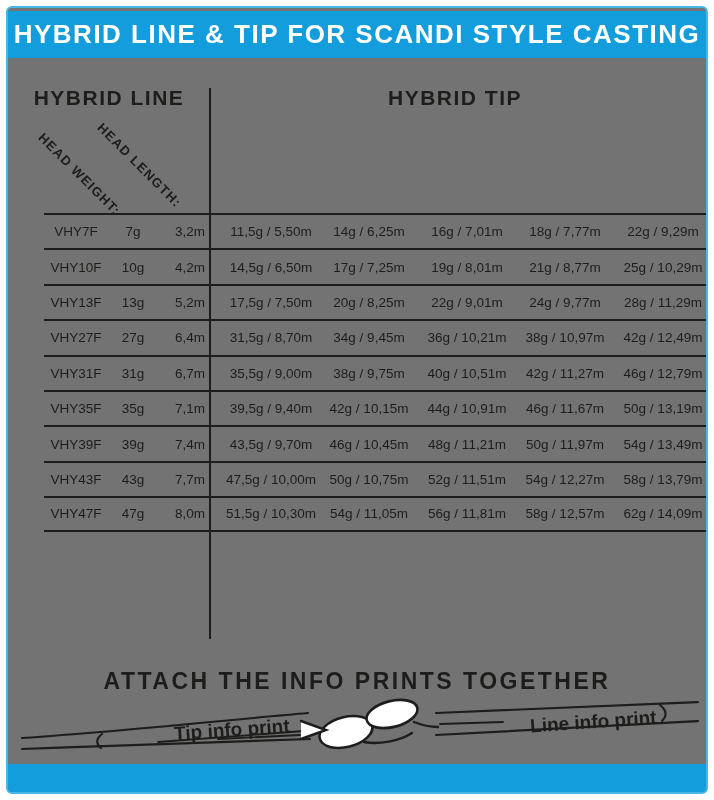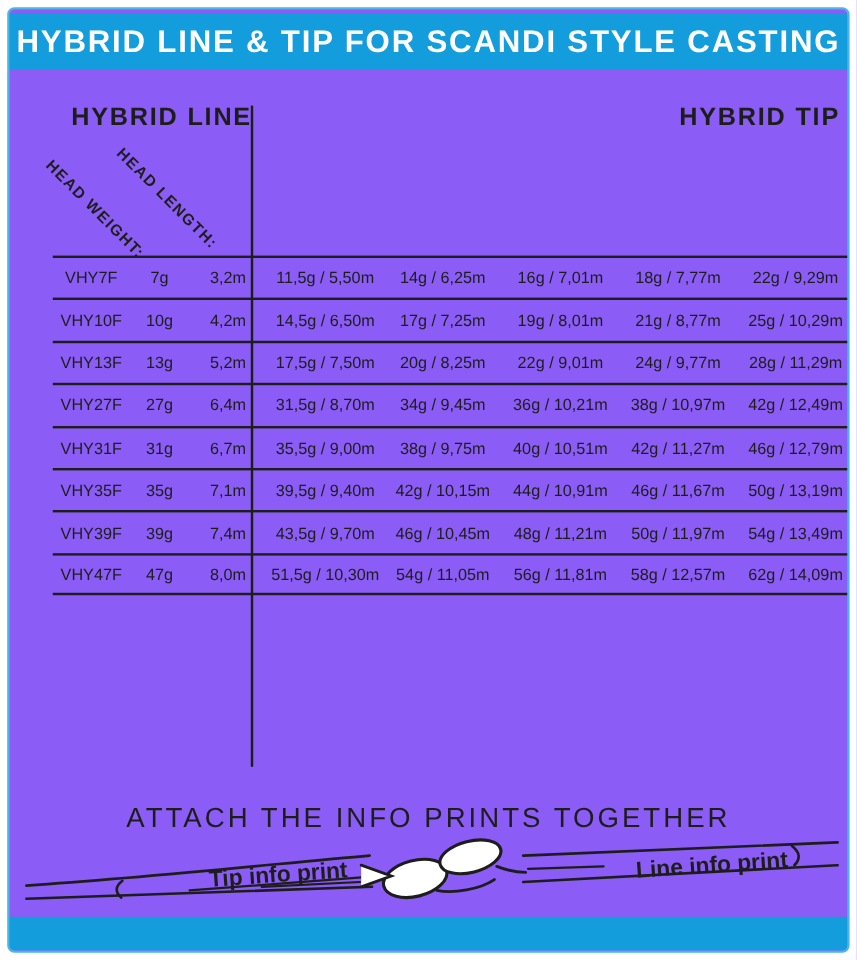--- a/index.html
+++ b/index.html
@@ -1,34 +1,34 @@
 <!DOCTYPE html>
 <html style="--accent: #149ddc; --ink: #1d1d1b;"><head>
 <meta charset="utf-8">
 <style>
   :root { --accent:#149ddc; --ink:#1d1d1b; }
   * { margin:0; padding:0; box-sizing:border-box; }
   body { width:714px; height:800px; background:#fff; font-family:"Liberation Sans", sans-serif; color:var(--ink); position:relative; }
-  .frame { position:absolute; left:6px; top:6px; width:702px; height:788px; border:2px solid #49b6e4; border-radius:6px; overflow:hidden; background:#8b5cf6; }
+  .frame { position:absolute; left:6px; top:6px; width:702px; height:788px; border:2px solid #49b6e4; border-radius:6px; overflow:hidden; background:#737373; }
   .banner { position:absolute; left:0; top:3px; width:100%; height:47px; background:var(--accent); display:flex; align-items:center; justify-content:center; }
   .banner-title { color:#fff; font-weight:bold; font-size:26px; letter-spacing:1.5px; white-space:nowrap; }
-  .sec-header { position:absolute; top:78px; height:24px; font-weight:bold; font-size:21px; letter-spacing:1.5px; text-align:right; }
+  .sec-header { position:absolute; top:78px; height:24px; font-weight:bold; font-size:21px; letter-spacing:1.5px; text-align:center; }
   .line-header { left:0; width:202px; }
   .tip-header { left:202px; width:490px; }
   .diag { position:absolute; font-weight:bold; font-size:13px; letter-spacing:1.2px; white-space:nowrap; transform-origin:0 0; transform:rotate(45deg); }
   .diag-weight { left:38px; top:122px; }
   .diag-length { left:97px; top:112px; }
   .vdivider { position:absolute; left:201px; top:80px; width:2px; height:551px; background:var(--ink); }
   .thead { position:absolute; left:24px; top:176px; width:668px; height:29px; display:grid; grid-template-columns:64px 50px 64px repeat(5,98px); align-items:end; }
   .thead .hcell { text-align:center; font-weight:bold; font-size:14.5px; padding-bottom:5px; letter-spacing:0.3px; }
   .spec-table { position:absolute; left:36px; top:205px; width:668px; }
   .trow { display:grid; grid-template-columns:64px 50px 64px repeat(5,98px); height:35.4px; border-top:2px solid var(--ink); align-items:center; }
   .trow:last-child { border-bottom:2px solid var(--ink); }
   .tcell { text-align:center; font-size:13.5px; white-space:nowrap; }
-  .footer-heading { position:absolute; left:0; top:660px; width:100%; text-align:center; font-weight:normal; font-size:23px; letter-spacing:2.5px; }
+  .footer-heading { position:absolute; left:0; top:660px; width:100%; text-align:center; font-weight:bold; font-size:23px; letter-spacing:2.5px; }
   .knot-svg { position:absolute; left:0; top:690px; width:698px; height:66px; }
   .print-label { position:absolute; font-size:19px; font-weight:bold; white-space:nowrap; transform:rotate(-4deg); }
   .tip-print-label { left:166px; top:711px; }
   .line-print-label { left:522px; top:703px; }
   .bottom-bar { position:absolute; left:0; bottom:0; width:100%; height:28px; background:var(--accent); }
 </style>
 </head>
 <body>
 
 <div class="frame">
@@ -111,20 +111,30 @@
         <div class="tcell">VHY39F</div>
         <div class="tcell">39g</div>
         <div class="tcell">7,4m</div>
         <div class="tcell">43,5g / 9,70m</div>
         <div class="tcell">46g / 10,45m</div>
         <div class="tcell">48g / 11,21m</div>
         <div class="tcell">50g / 11,97m</div>
         <div class="tcell">54g / 13,49m</div>
       </div>
       <div class="trow">
+        <div class="tcell">VHY43F</div>
+        <div class="tcell">43g</div>
+        <div class="tcell">7,7m</div>
+        <div class="tcell">47,5g / 10,00m</div>
+        <div class="tcell">50g / 10,75m</div>
+        <div class="tcell">52g / 11,51m</div>
+        <div class="tcell">54g / 12,27m</div>
+        <div class="tcell">58g / 13,79m</div>
+      </div>
+      <div class="trow">
         <div class="tcell">VHY47F</div>
         <div class="tcell">47g</div>
         <div class="tcell">8,0m</div>
         <div class="tcell">51,5g / 10,30m</div>
         <div class="tcell">54g / 11,05m</div>
         <div class="tcell">56g / 11,81m</div>
         <div class="tcell">58g / 12,57m</div>
         <div class="tcell">62g / 14,09m</div>
       </div>
     </div>

